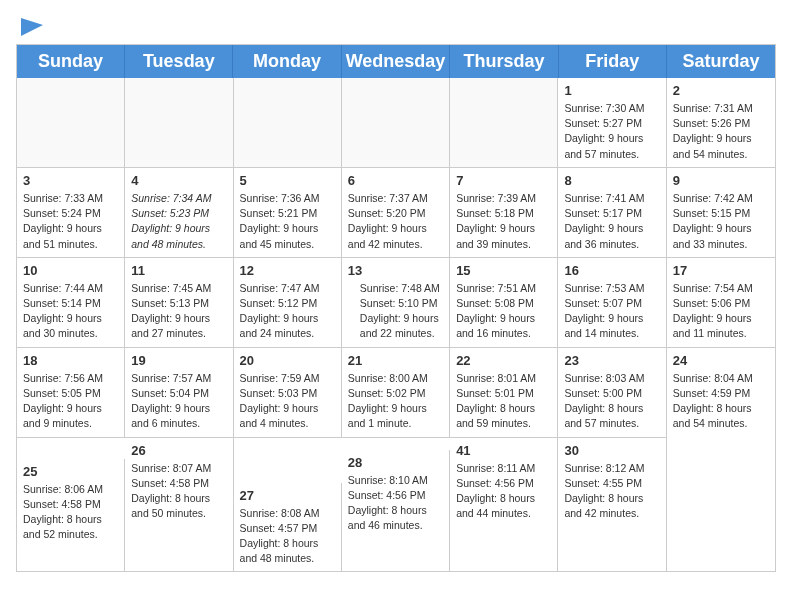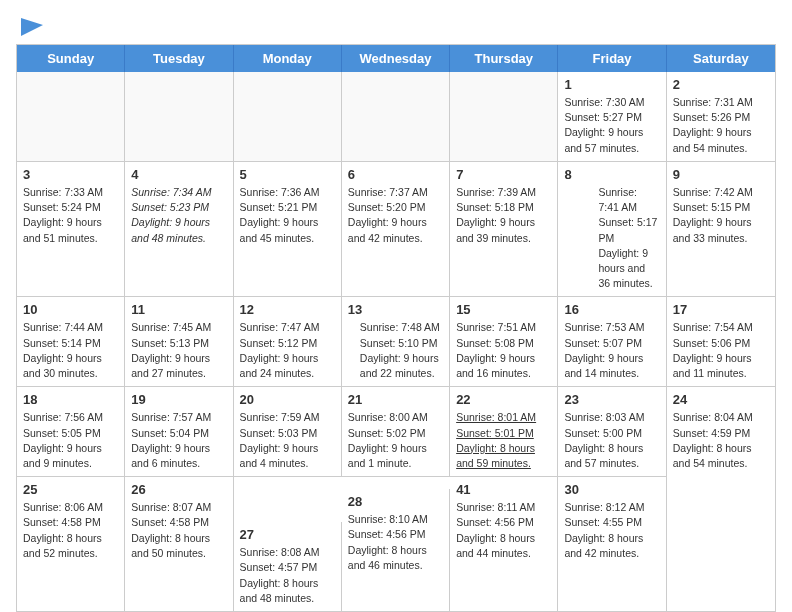--- a/index.html
+++ b/index.html
@@ -7,21 +7,21 @@
     
     .header { display: flex; align-items: flex-start; justify-content: space-between; padding: 16px 20px 8px 20px; }
     
     .title-section { text-align: right; }
     .month-title { font-size: 36px; font-weight: normal; color: #333; }
     .location { font-size: 16px; color: #555; margin-top: 2px; }
     
     .calendar { margin: 0 16px 16px 16px; border: 1px solid #ccc; }
     
     .calendar-header { display: grid; grid-template-columns: repeat(7, 1fr); }
-    .day-header { background: #4a90d9; color: #fff; text-align: center; padding: 6px 4px; font-size: 13px; font-weight: bold; border-right: 1px solid #3a7bc8; }
+    .day-header { background: #4a90d9; color: #fff; text-align: center; padding: 6px 4px; font-size: 18px; font-weight: bold; border-right: 1px solid #3a7bc8; }
     .day-header:last-child { border-right: none; }
     
     .calendar-body { display: grid; grid-template-columns: repeat(7, 1fr); }
     
     .day-cell { border-right: 1px solid #ccc; border-bottom: 1px solid #ccc; padding: 5px 6px; min-height: 85px; vertical-align: top; background: #fff; font-size: 11px; color: #333; }
     .day-cell:nth-child(7n) { border-right: none; }
     .day-cell.empty { background: #f9f9f9; }
     
     .day-num { font-size: 13px; font-weight: bold; color: #333; margin-bottom: 3px; }
     .day-info { font-size: 10.5px; color: #333; line-height: 1.45; }
@@ -109,21 +109,21 @@
 Daylight: 9 hours and 42 minutes.</div>
         </div>
         <div class="day-cell">
           <div class="day-num">7</div>
           <div class="day-info" style="white-space: pre-line;">Sunrise: 7:39 AM
 Sunset: 5:18 PM
 Daylight: 9 hours and 39 minutes.</div>
         </div>
         <div class="day-cell">
           <div class="day-num">8</div>
-          <div class="day-info" style="white-space: pre-line; margin-left: 34px;">Sunrise: 7:41 AM
+          <div class="day-info" style="white-space: pre-line;">Sunrise: 7:41 AM
 Sunset: 5:17 PM
 Daylight: 9 hours and 36 minutes.</div>
         </div>
         <div class="day-cell">
           <div class="day-num">9</div>
           <div class="day-info" style="white-space: pre-line;">Sunrise: 7:42 AM
 Sunset: 5:15 PM
 Daylight: 9 hours and 33 minutes.</div>
         </div>
         <div class="day-cell">
@@ -187,37 +187,37 @@
 Daylight: 9 hours and 4 minutes.</div>
         </div>
         <div class="day-cell">
           <div class="day-num">21</div>
           <div class="day-info" style="white-space: pre-line;">Sunrise: 8:00 AM
 Sunset: 5:02 PM
 Daylight: 9 hours and 1 minute.</div>
         </div>
         <div class="day-cell">
           <div class="day-num">22</div>
-          <div class="day-info" style="white-space: pre-line; text-decoration: underline;">Sunrise: 8:01 AM
+          <div class="day-info" style="white-space: pre-line;">Sunrise: 8:01 AM
 Sunset: 5:01 PM
 Daylight: 8 hours and 59 minutes.</div>
         </div>
         <div class="day-cell">
           <div class="day-num">23</div>
           <div class="day-info" style="white-space: pre-line;">Sunrise: 8:03 AM
 Sunset: 5:00 PM
 Daylight: 8 hours and 57 minutes.</div>
         </div>
         <div class="day-cell" style="border-bottom: none;">
           <div class="day-num">24</div>
           <div class="day-info" style="white-space: pre-line;">Sunrise: 8:04 AM
 Sunset: 4:59 PM
 Daylight: 8 hours and 54 minutes.</div>
         </div>
-        <div class="day-cell" style="border-bottom: none;">
+        <div class="day-cell" style="border-bottom: none; margin-top: 21px;">
           <div class="day-num">25</div>
           <div class="day-info" style="white-space: pre-line;">Sunrise: 8:06 AM
 Sunset: 4:58 PM
 Daylight: 8 hours and 52 minutes.</div>
         </div>
         <div class="day-cell" style="border-bottom: none;">
           <div class="day-num">26</div>
           <div class="day-info" style="white-space: pre-line;">Sunrise: 8:07 AM
 Sunset: 4:58 PM
 Daylight: 8 hours and 50 minutes.</div>

